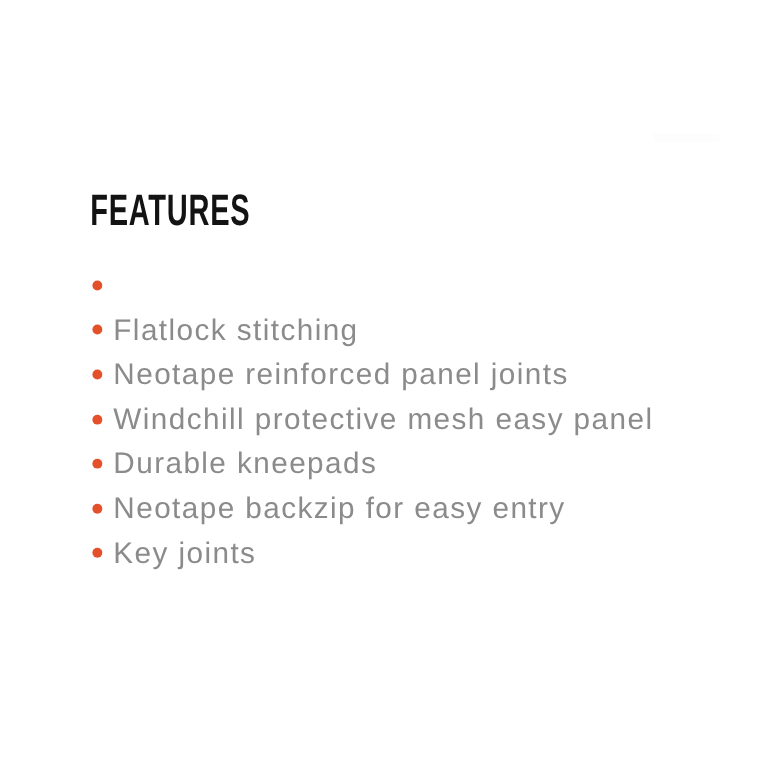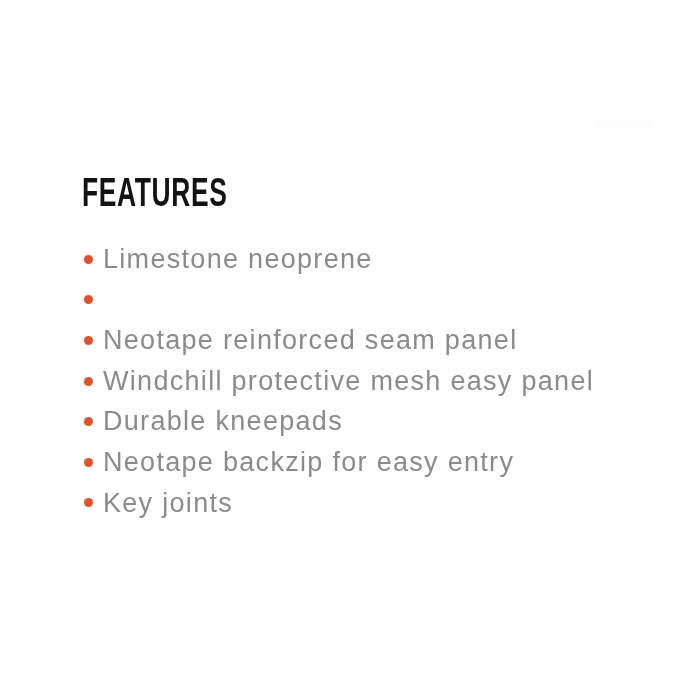--- a/index.html
+++ b/index.html
@@ -73,28 +73,28 @@
 
 <div class="canvas">
 
   <div class="faint-artifact"></div>
 
   <h2 class="features-heading">FEATURES</h2>
 
   <ul class="features-list">
     <li class="feature-item">
       <span class="bullet"></span>
-      <span>Limestone neoprene</span>
     </li>
     <li class="feature-item">
       <span class="bullet"></span>
+      <span>Flatlock stitching</span>
     </li>
     <li class="feature-item">
       <span class="bullet"></span>
-      <span>Neotape reinforced seam panel</span>
+      <span>Neotape reinforced panel joints</span>
     </li>
     <li class="feature-item">
       <span class="bullet"></span>
       <span>Windchill protective mesh easy panel</span>
     </li>
     <li class="feature-item">
       <span class="bullet"></span>
       <span>Durable kneepads</span>
     </li>
     <li class="feature-item">

